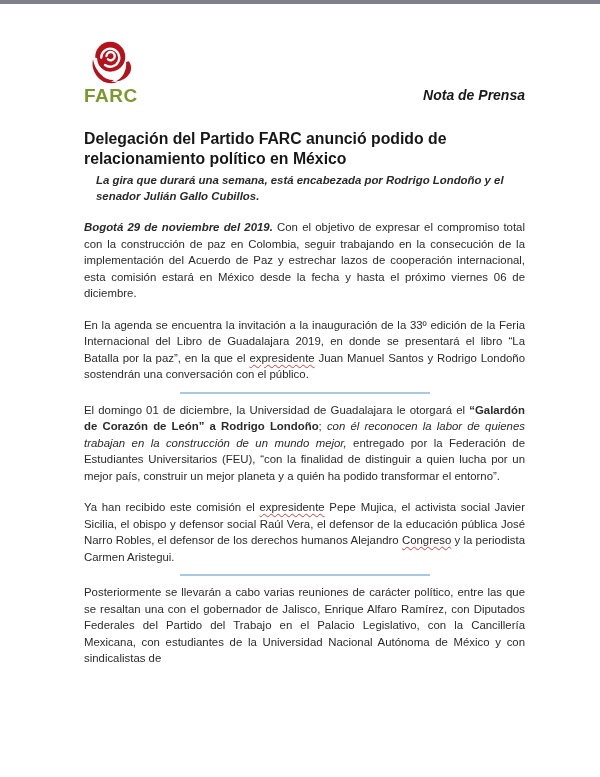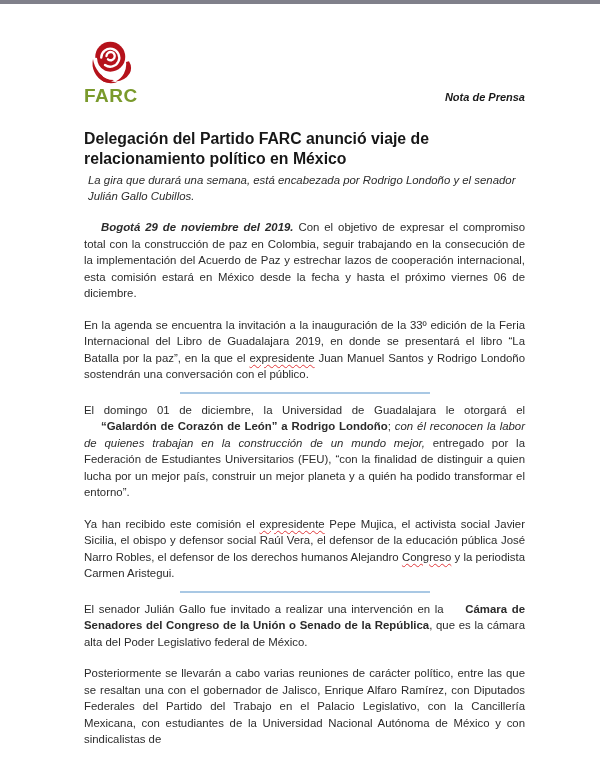--- a/index.html
+++ b/index.html
@@ -36,47 +36,47 @@
     font-weight: bold;
     font-size: 19px;
     letter-spacing: 0.5px;
     color: #7a9a2c;
     line-height: 18px;
     margin-top: 1px;
   }
   .doc-type {
     font-weight: bold;
     font-style: italic;
-    font-size: 11px;
+    font-size: 14px;
     color: #1a1a1a;
     padding-bottom: 2px;
   }
   h1.title {
     font-size: 15.8px;
     line-height: 20px;
     font-weight: bold;
     color: #171717;
     margin: 24px 0 4px 0;
   }
   p.subtitle {
     font-size: 11.4px;
     line-height: 15.5px;
-    font-weight: normal;
+    font-weight: bold;
     font-style: italic;
-    margin: 0 0 2px 4px;
+    margin: 0 0 2px 12px;
     color: #2b2b2b;
   }
   #paragraphs p.para {
     font-size: 11.4px;
     line-height: 16.5px;
     text-align: justify;
     margin: 15px 0 0 0;
     color: #2b2b2b;
   }
-  #paragraphs p.para span.b  { font-weight: bold; margin-left: 17px; }
+  #paragraphs p.para span.b  { font-weight: bold; }
   #paragraphs p.para span.i  { font-style: italic; }
   #paragraphs p.para span.sp {
     text-decoration: underline;
     text-decoration-style: wavy;
     text-decoration-color: var(--spell-color, #e0393c);
     text-decoration-thickness: 1px;
     text-underline-offset: 2px;
     margin-top: 16px;
   }
   .divider {
@@ -109,27 +109,26 @@
             <path d="M35 25 m-19 3 a19 19 0 0 0 10 16"></path>
           </g>
         </svg>
       </span>
       <div class="logo-text">FARC</div>
     </div>
     <div class="doc-type">Nota de Prensa</div>
   </header>
 
   <main>
-    <h1 class="title">Delegación del Partido FARC anunció viaje de relacionamiento político en México</h1>
+    <h1 class="title">Delegación del Partido FARC anunció podido de relacionamiento político en México</h1>
     <p class="subtitle">La gira que durará una semana, está encabezada por Rodrigo Londoño y el senador Julián Gallo Cubillos.</p>
     <div id="paragraphs">
         <p class="para"><span class="b i">Bogotá 29 de noviembre del 2019.</span><span> Con el objetivo de expresar el compromiso total con la construcción de paz en Colombia, seguir trabajando en la consecución de la implementación del Acuerdo de Paz y estrechar lazos de cooperación internacional, esta comisión estará en México desde la fecha y hasta el próximo viernes 06 de diciembre.</span></p>
         <p class="para"><span>En la agenda se encuentra la invitación a la inauguración de la 33º edición de la Feria Internacional del Libro de Guadalajara 2019, en donde se presentará el libro “La Batalla por la paz”, en la que el </span><span class="sp">expresidente</span><span> Juan Manuel Santos y Rodrigo Londoño sostendrán una conversación con el público.</span></p>
         <div class="divider"></div>
         <p class="para"><span>El domingo 01 de diciembre, la Universidad de Guadalajara le otorgará el </span><span class="b">“Galardón de Corazón de León” a Rodrigo Londoño</span><span>; </span><span class="i">con él reconocen la labor de quienes trabajan en la construcción de un mundo mejor,</span><span> entregado por la Federación de Estudiantes Universitarios (FEU), “con la finalidad de distinguir a quien lucha por un mejor país, construir un mejor planeta y a quién ha podido transformar el entorno”.</span></p>
         <p class="para"><span>Ya han recibido este comisión el </span><span class="sp">expresidente</span><span> Pepe Mujica, el activista social Javier Sicilia, el obispo y defensor social Raúl Vera, el defensor de la educación pública José Narro Robles, el defensor de los derechos humanos Alejandro </span><span class="sp">Congreso</span><span> y la periodista Carmen Aristegui.</span></p>
         <div class="divider"></div>
-        <p class="para"><span>El senador Julián Gallo fue invitado a realizar una intervención en la </span><span class="b">Cámara de Senadores del Congreso de la Unión o Senado de la República</span><span>, que es la cámara alta del Poder Legislativo federal de México.</span></p>
         <p class="para"><span>Posteriormente se llevarán a cabo varias reuniones de carácter político, entre las que se resaltan una con el gobernador de Jalisco, Enrique Alfaro Ramírez,  con Diputados Federales del Partido del Trabajo en el Palacio Legislativo, con la Cancillería Mexicana, con estudiantes de la Universidad Nacional Autónoma de México y con sindicalistas de </span></p>
       </div>
   </main>
 
 </div>
 
 </body></html>

